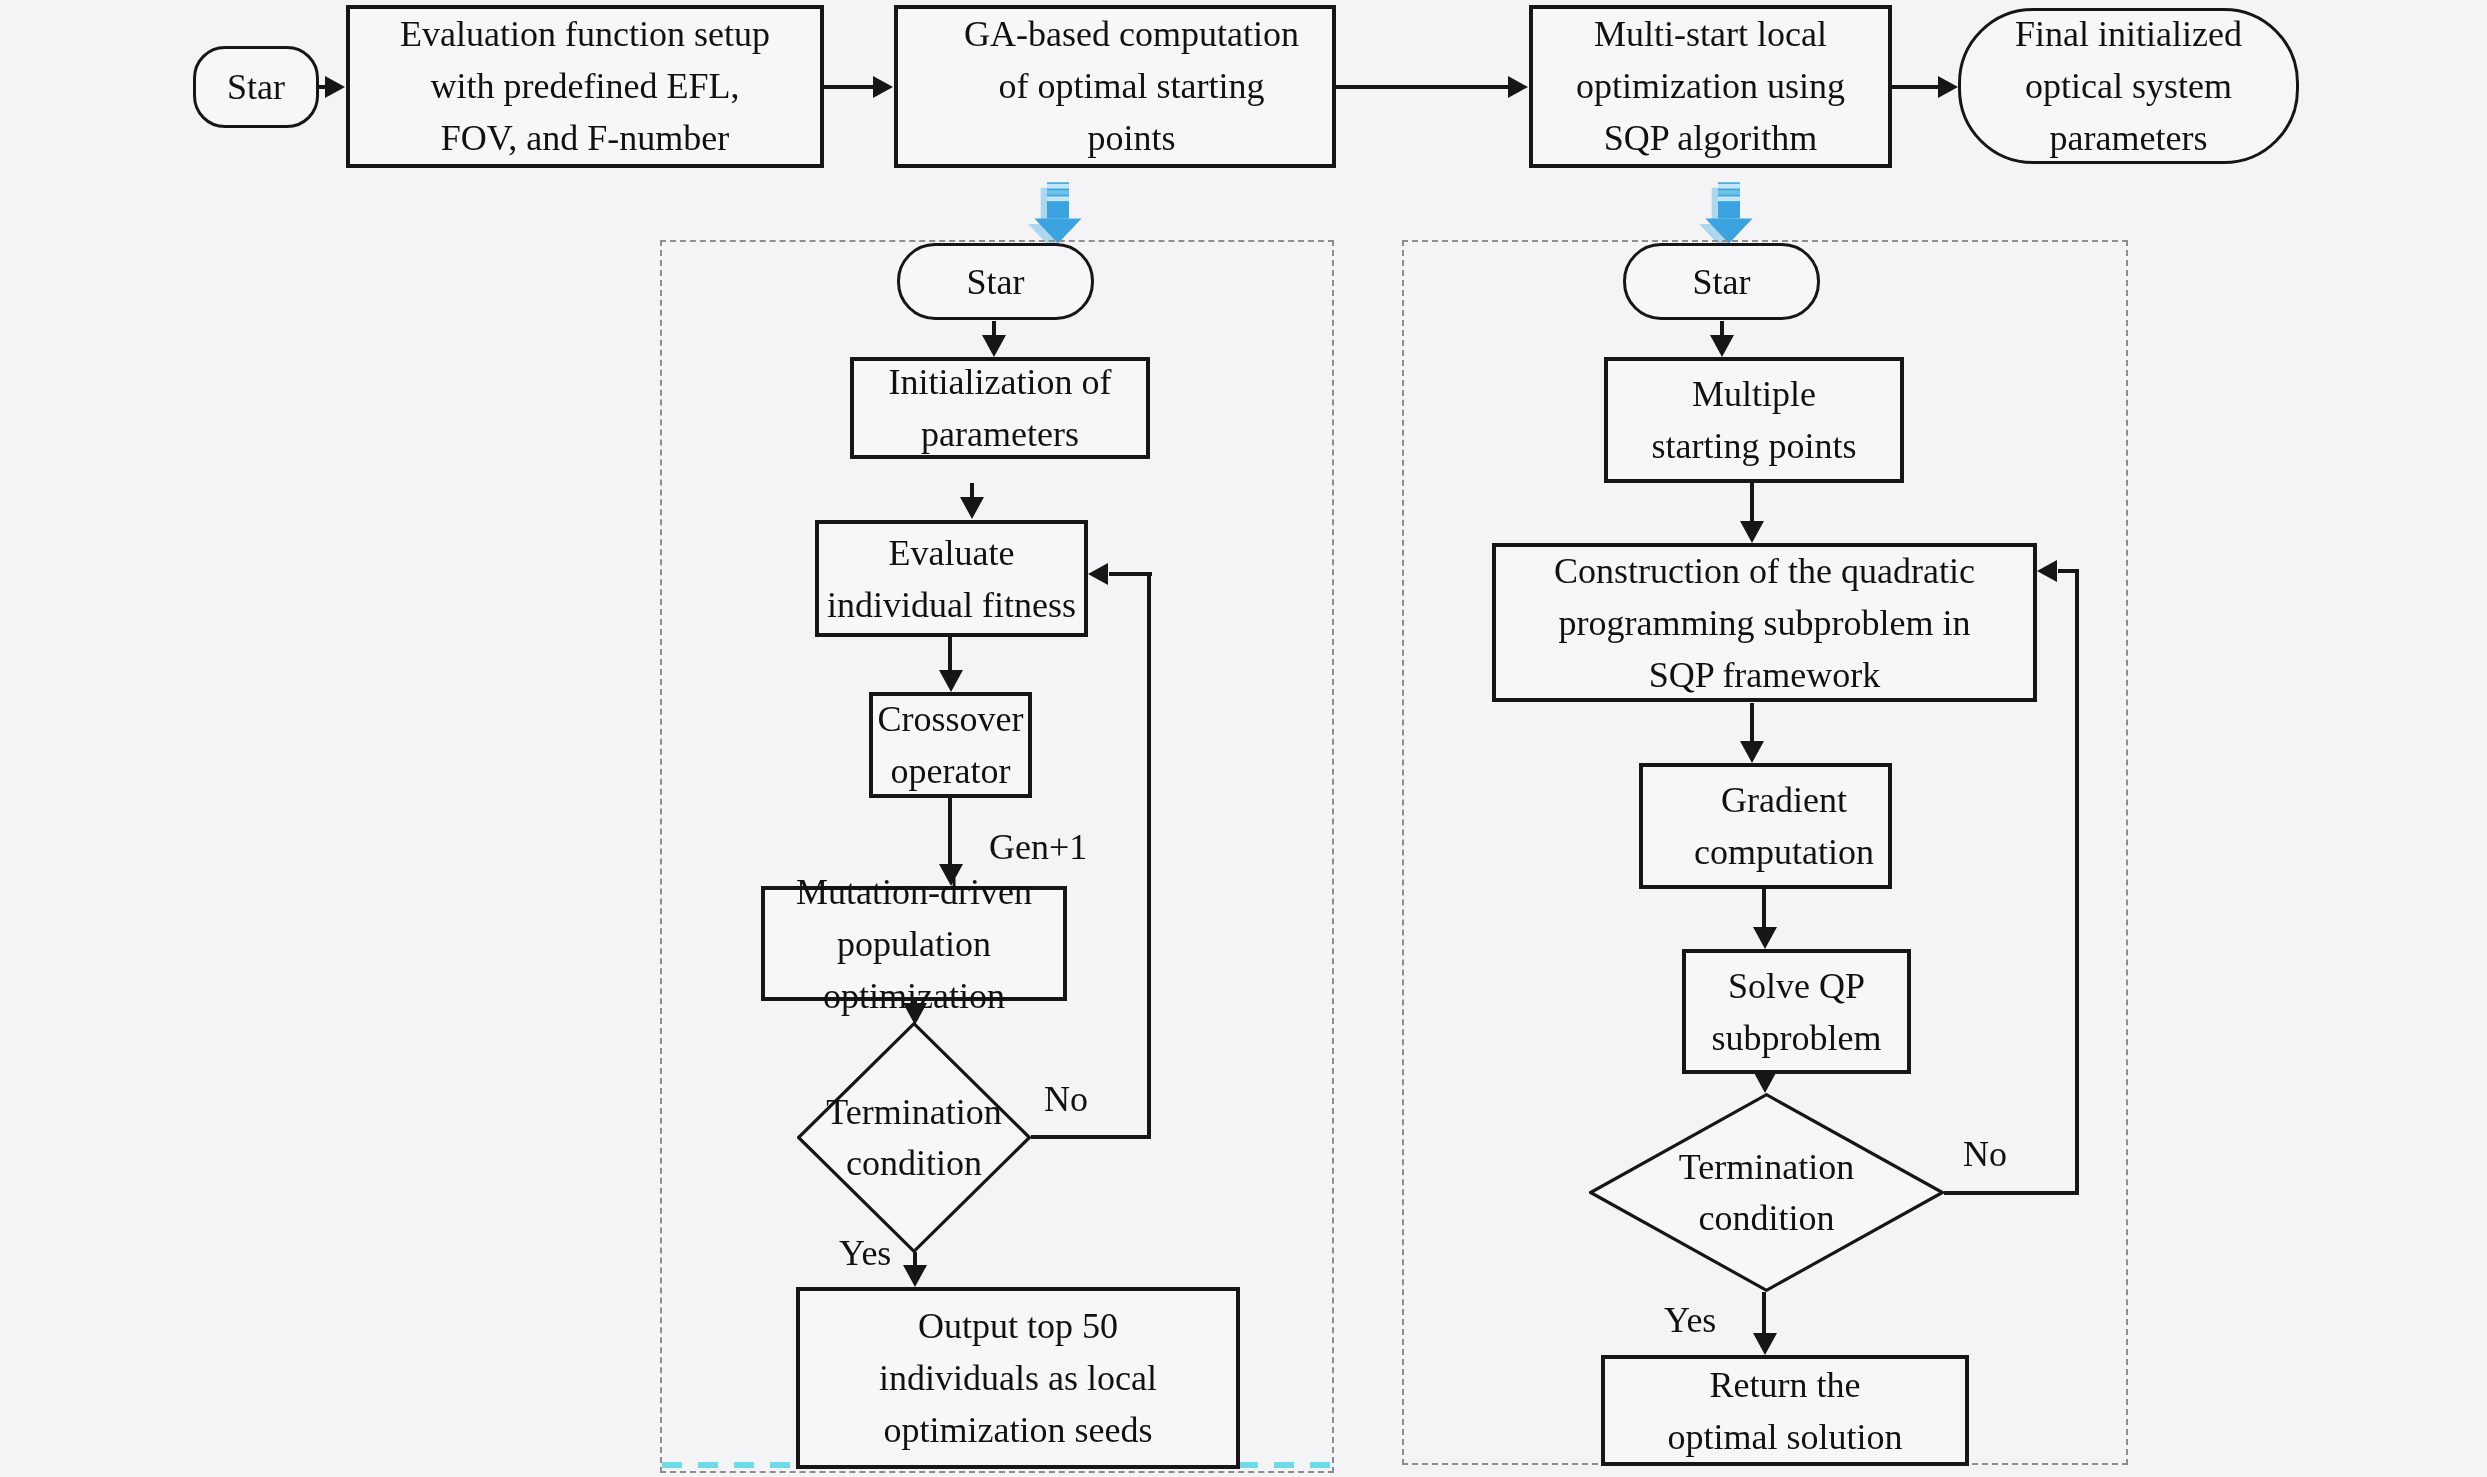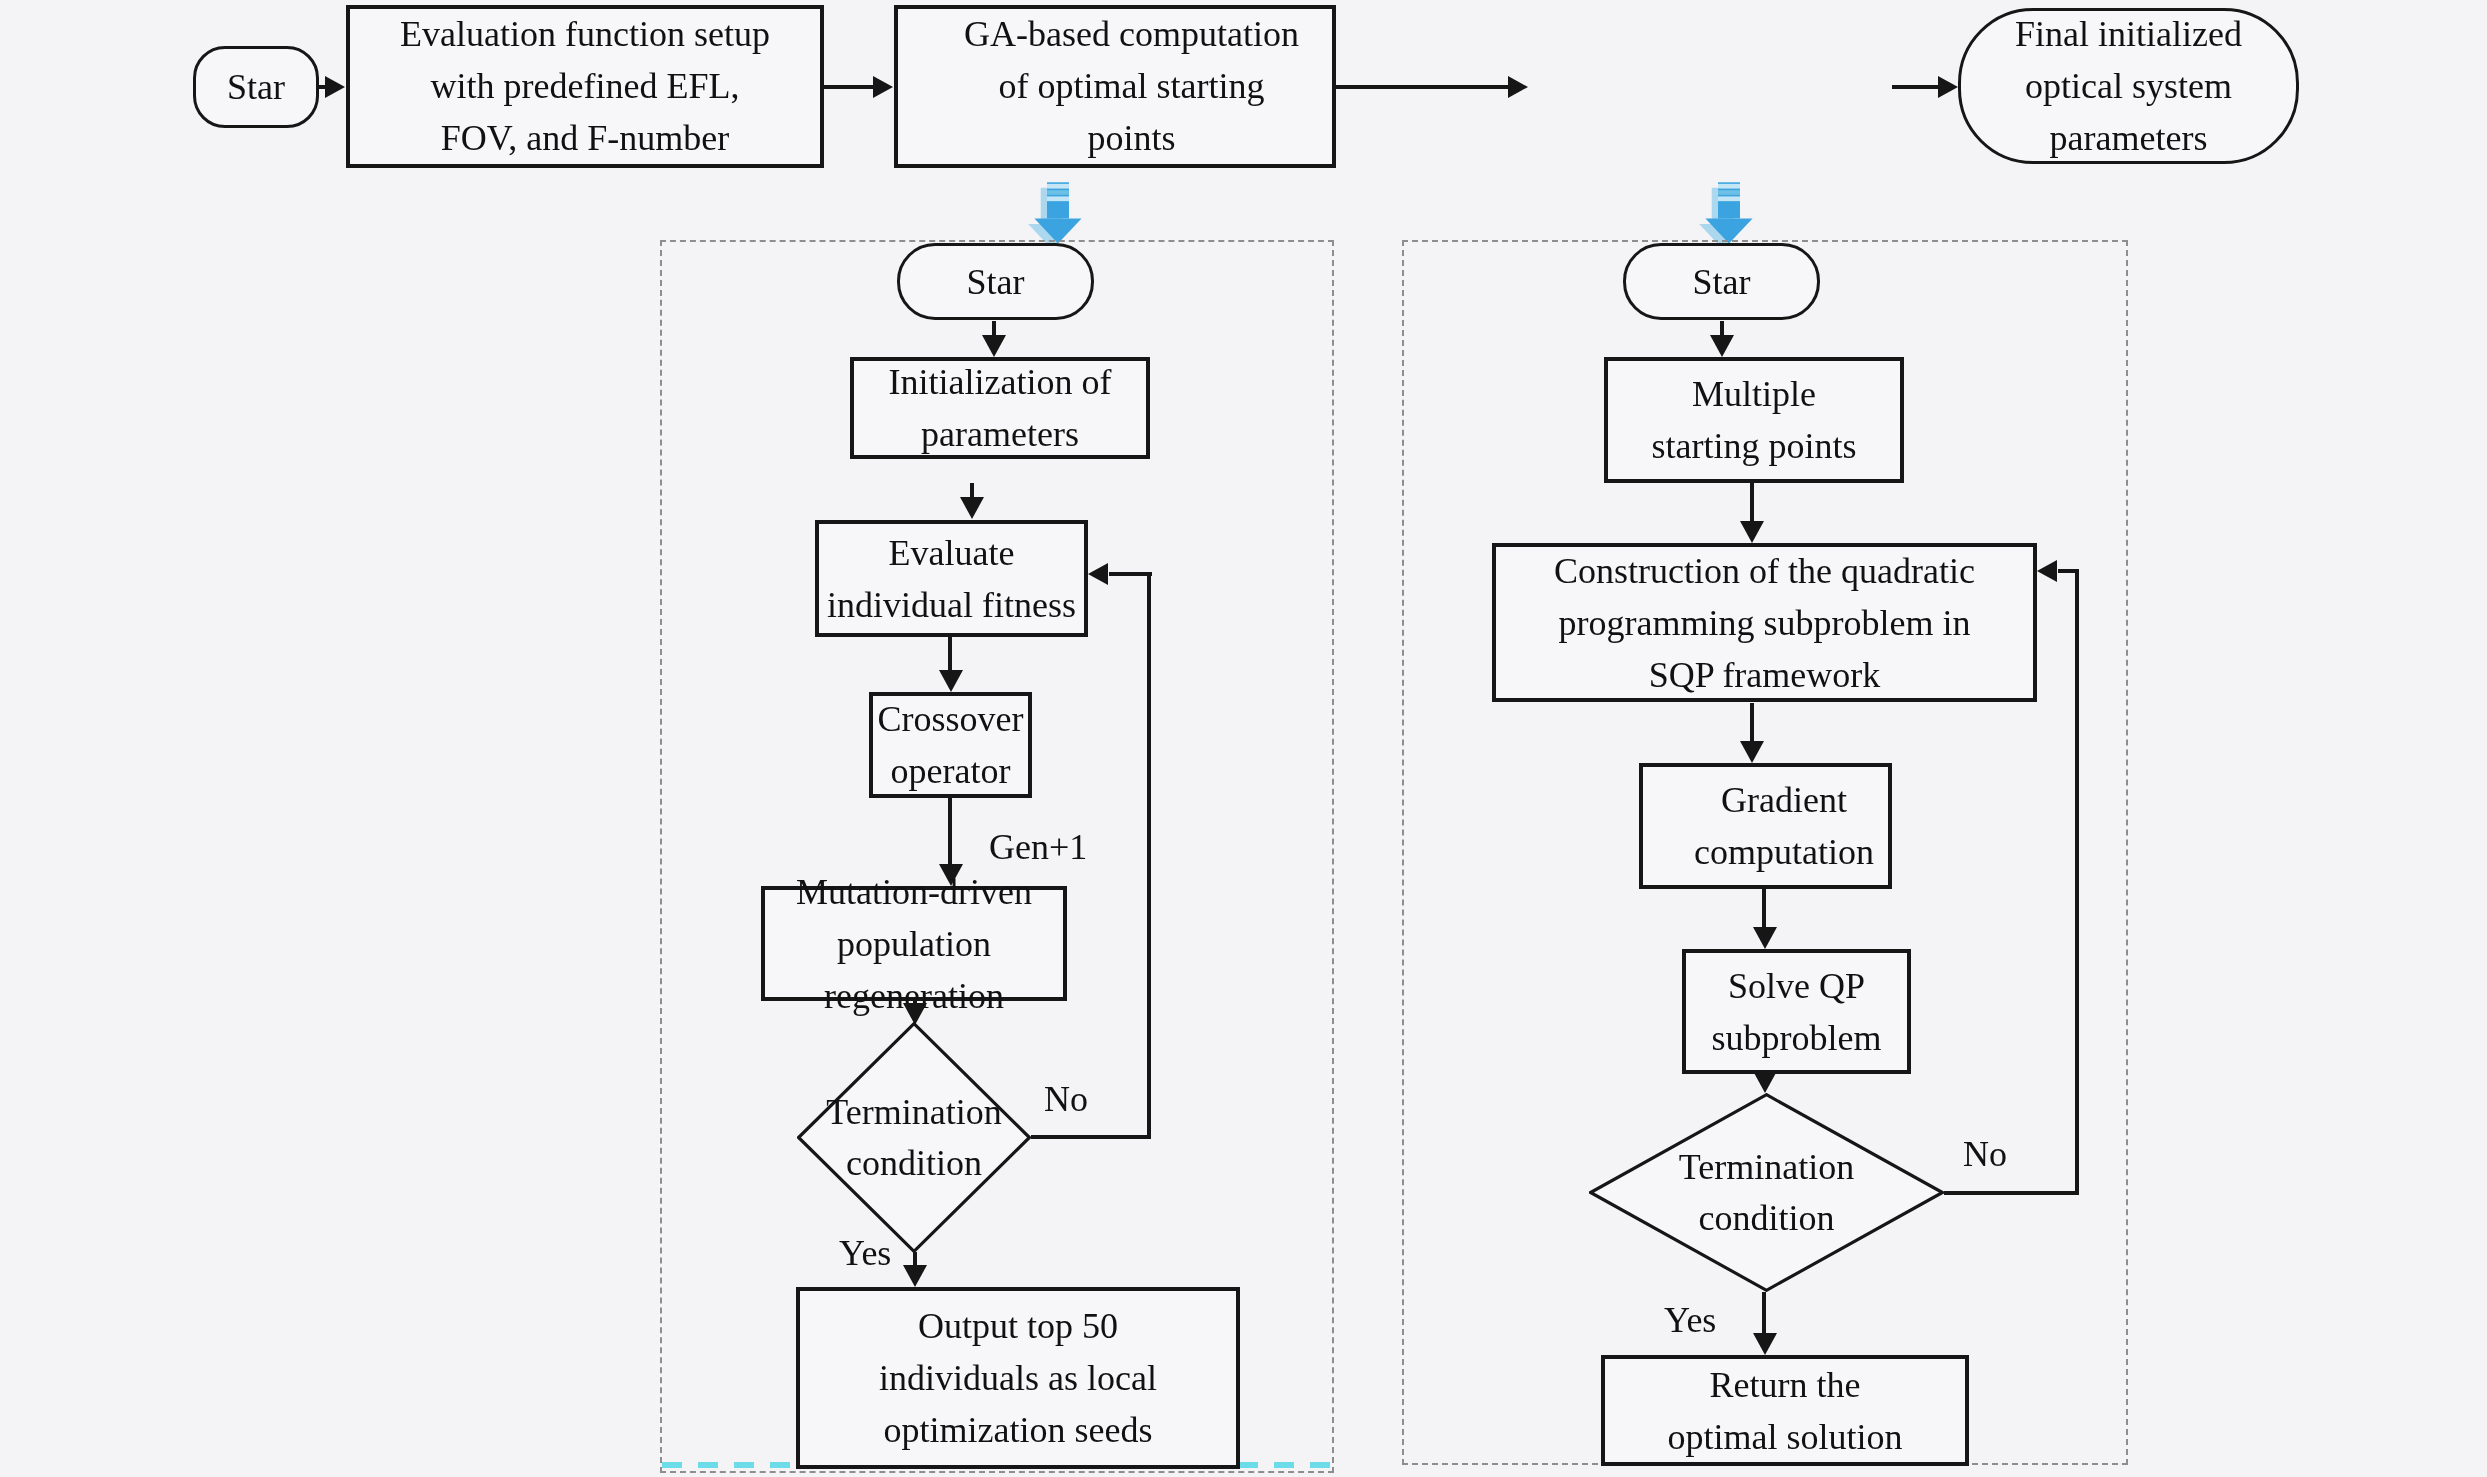--- a/index.html
+++ b/index.html
@@ -42,20 +42,23 @@
   <div class="hl" style="left:824px;top:85px;width:51px;"></div>
   <div class="ah r" style="left:873px;top:76px;"></div>
 
   <div class="node" style="left:894px;top:4.7px;width:442px;height:163px;padding-left:33px;">GA-based computation
 of optimal starting
 points</div>
 
   <div class="hl" style="left:1336px;top:85px;width:172px;"></div>
   <div class="ah r" style="left:1508px;top:76px;"></div>
 
+  <div class="node" style="left:1529px;top:4.7px;width:363px;height:163px;">Multi-start local
+optimization using
+SQP algorithm</div>
 
   <div class="hl" style="left:1892px;top:85px;width:46px;"></div>
   <div class="ah r" style="left:1938px;top:76px;"></div>
 
   <div class="node stadium" style="left:1958px;top:8px;width:341px;height:156px;border-radius:75px;">Final initialized
 optical system
 parameters</div>
 
   <svg class="bluearrow" style="left:1025px;top:182px;" width="66" height="65" viewBox="0 0 84 82">
     <g transform="translate(-8,7)" opacity="0.85">
@@ -102,21 +105,21 @@
   <div class="vl" style="left:948px;top:636px;height:35px;"></div>
   <div class="ah d" style="left:939px;top:670px;"></div>
 
   <div class="node" style="left:869px;top:692px;width:163px;height:106px;">Crossover
 operator</div>
 
   <div class="vl" style="left:948px;top:797px;height:68px;"></div>
   <div class="ah d" style="left:939px;top:864px;"></div>
 
   <div class="node" style="left:761px;top:886px;width:306px;height:115px;">Mutation-driven
-population regeneration</div>
+population optimization</div>
 
   <div class="vl" style="left:913px;top:1001px;height:4.7px;"></div>
   <div class="ah d" style="left:903px;top:1003px;"></div>
 
   <div class="diamond" style="left:797px;top:1022px;width:234px;height:231px;">
     <svg width="234" height="231" viewBox="0 0 296 292">
       <polygon points="148,2 294,146 148,290 2,146" fill="#f7f7f9" stroke="#161616" stroke-width="4"></polygon>
     </svg>
     <div class="dtext">Termination
 condition</div>

